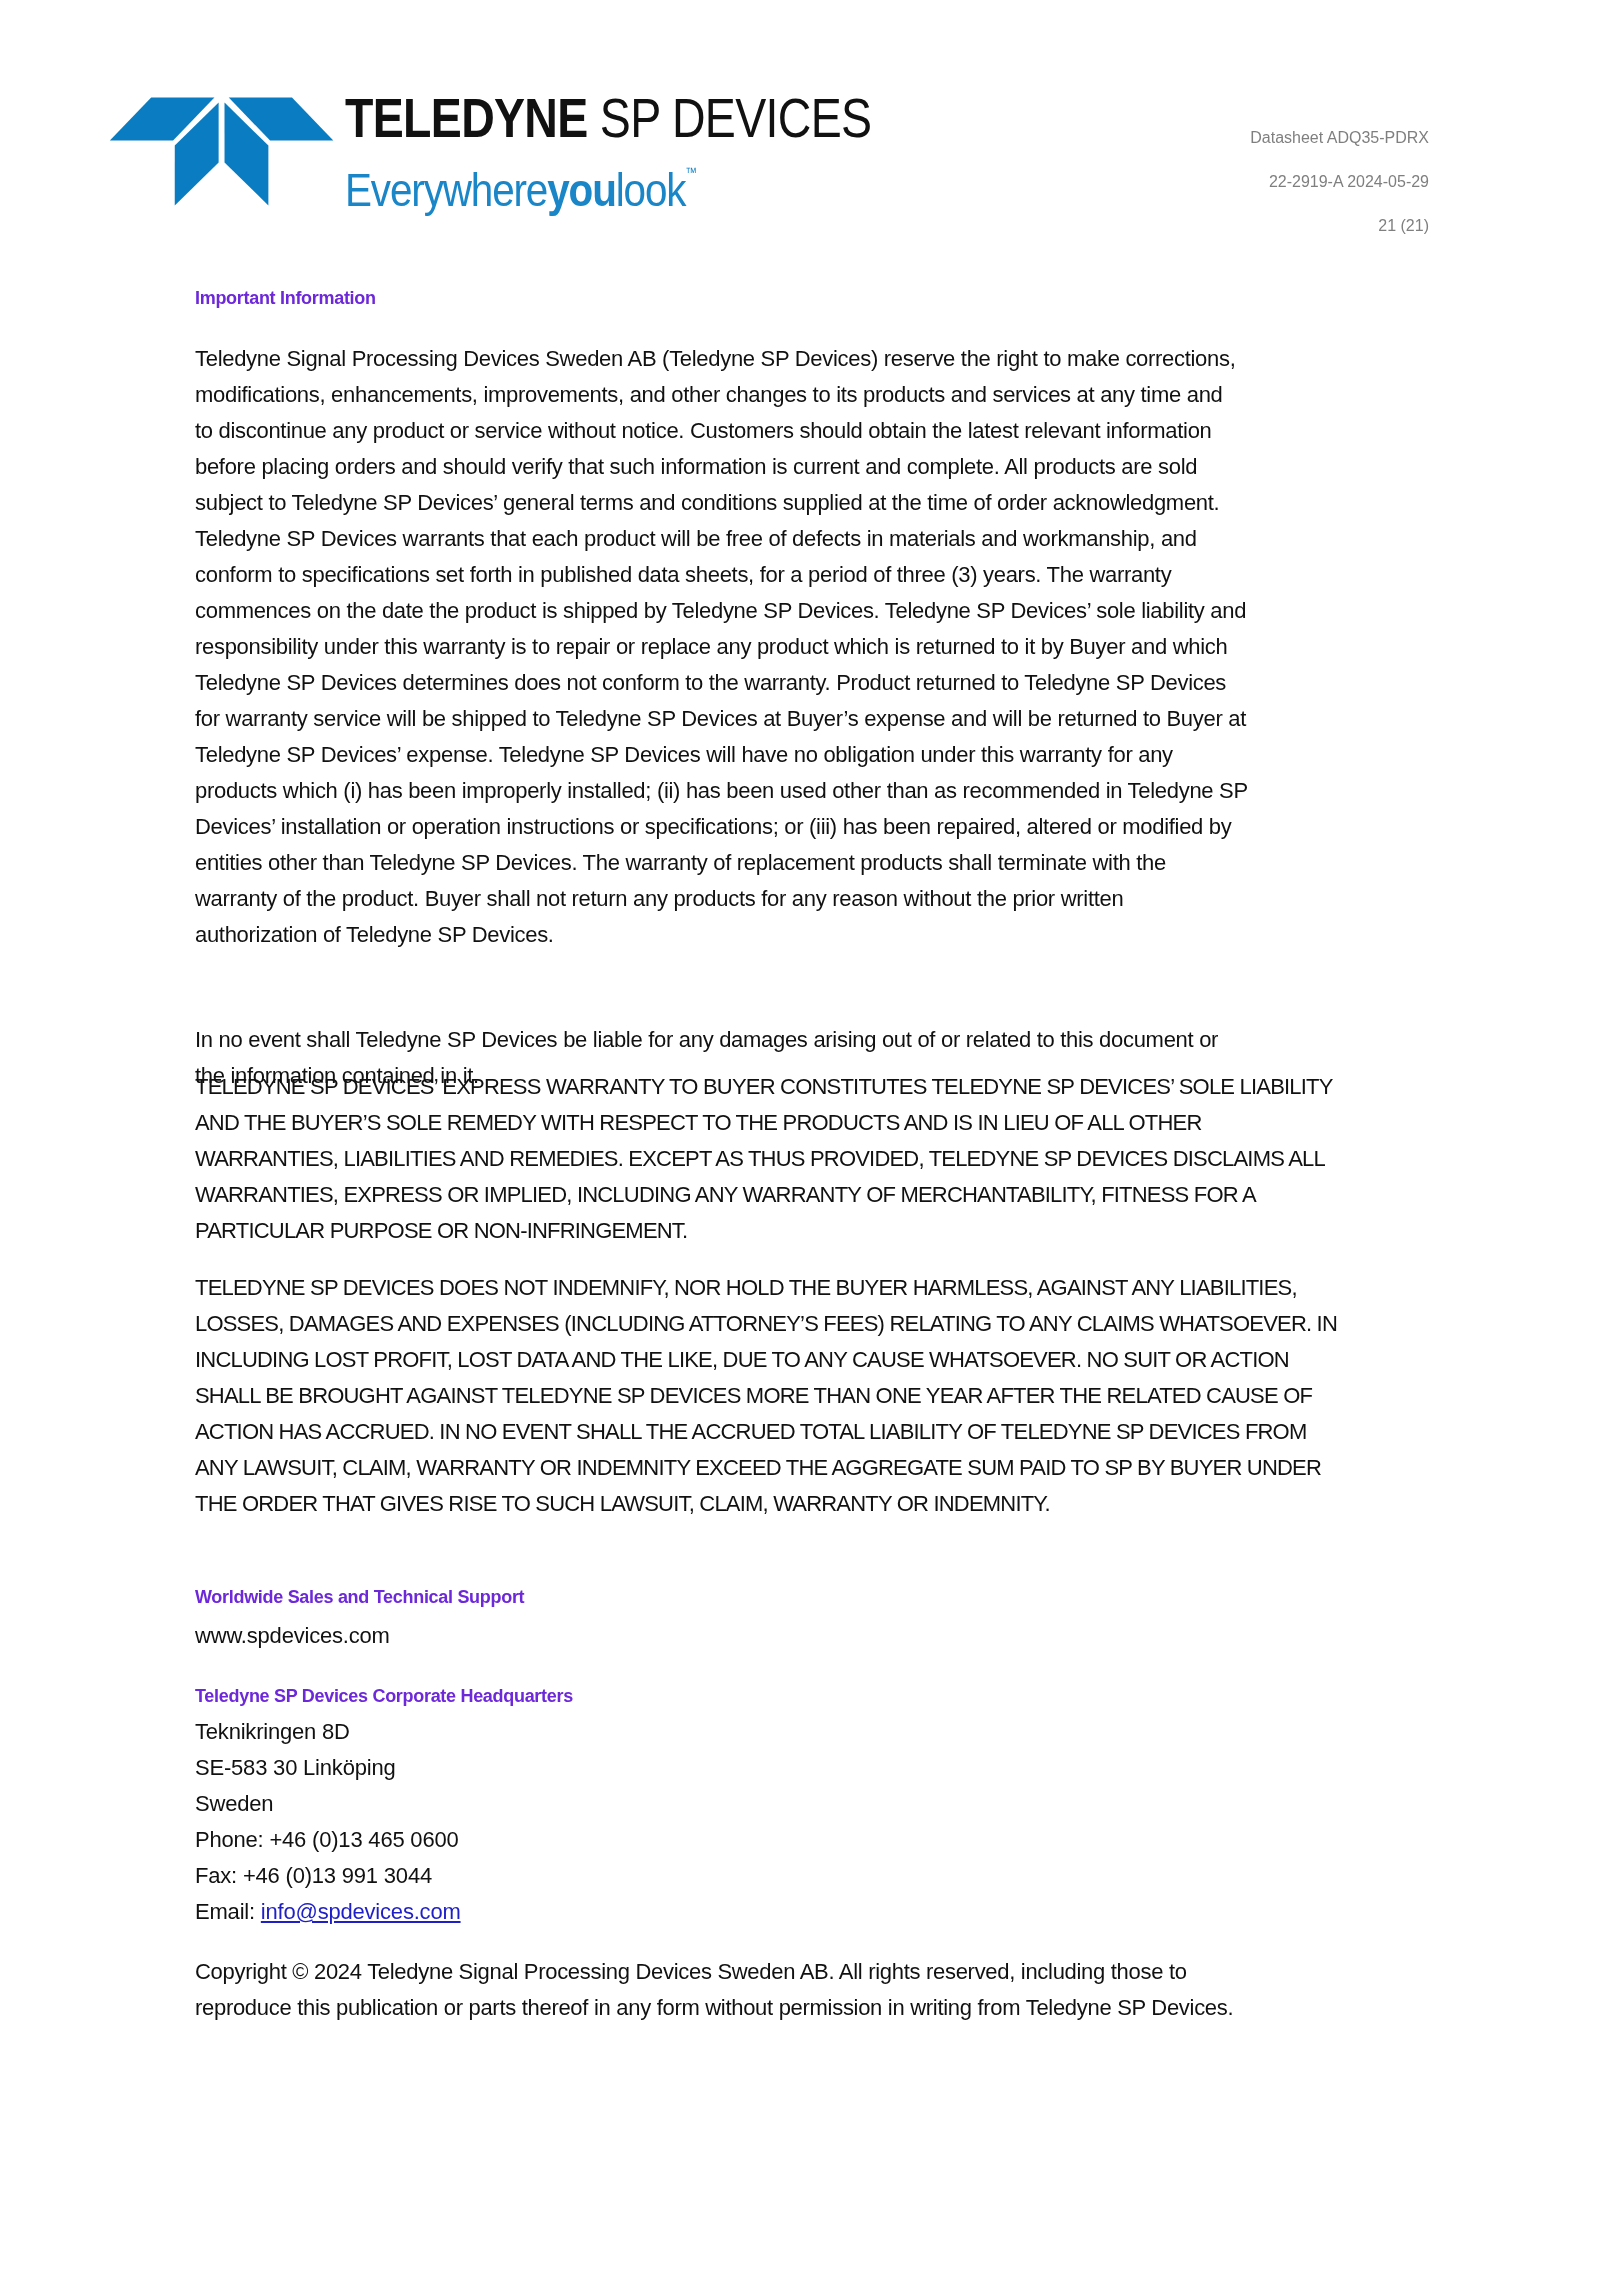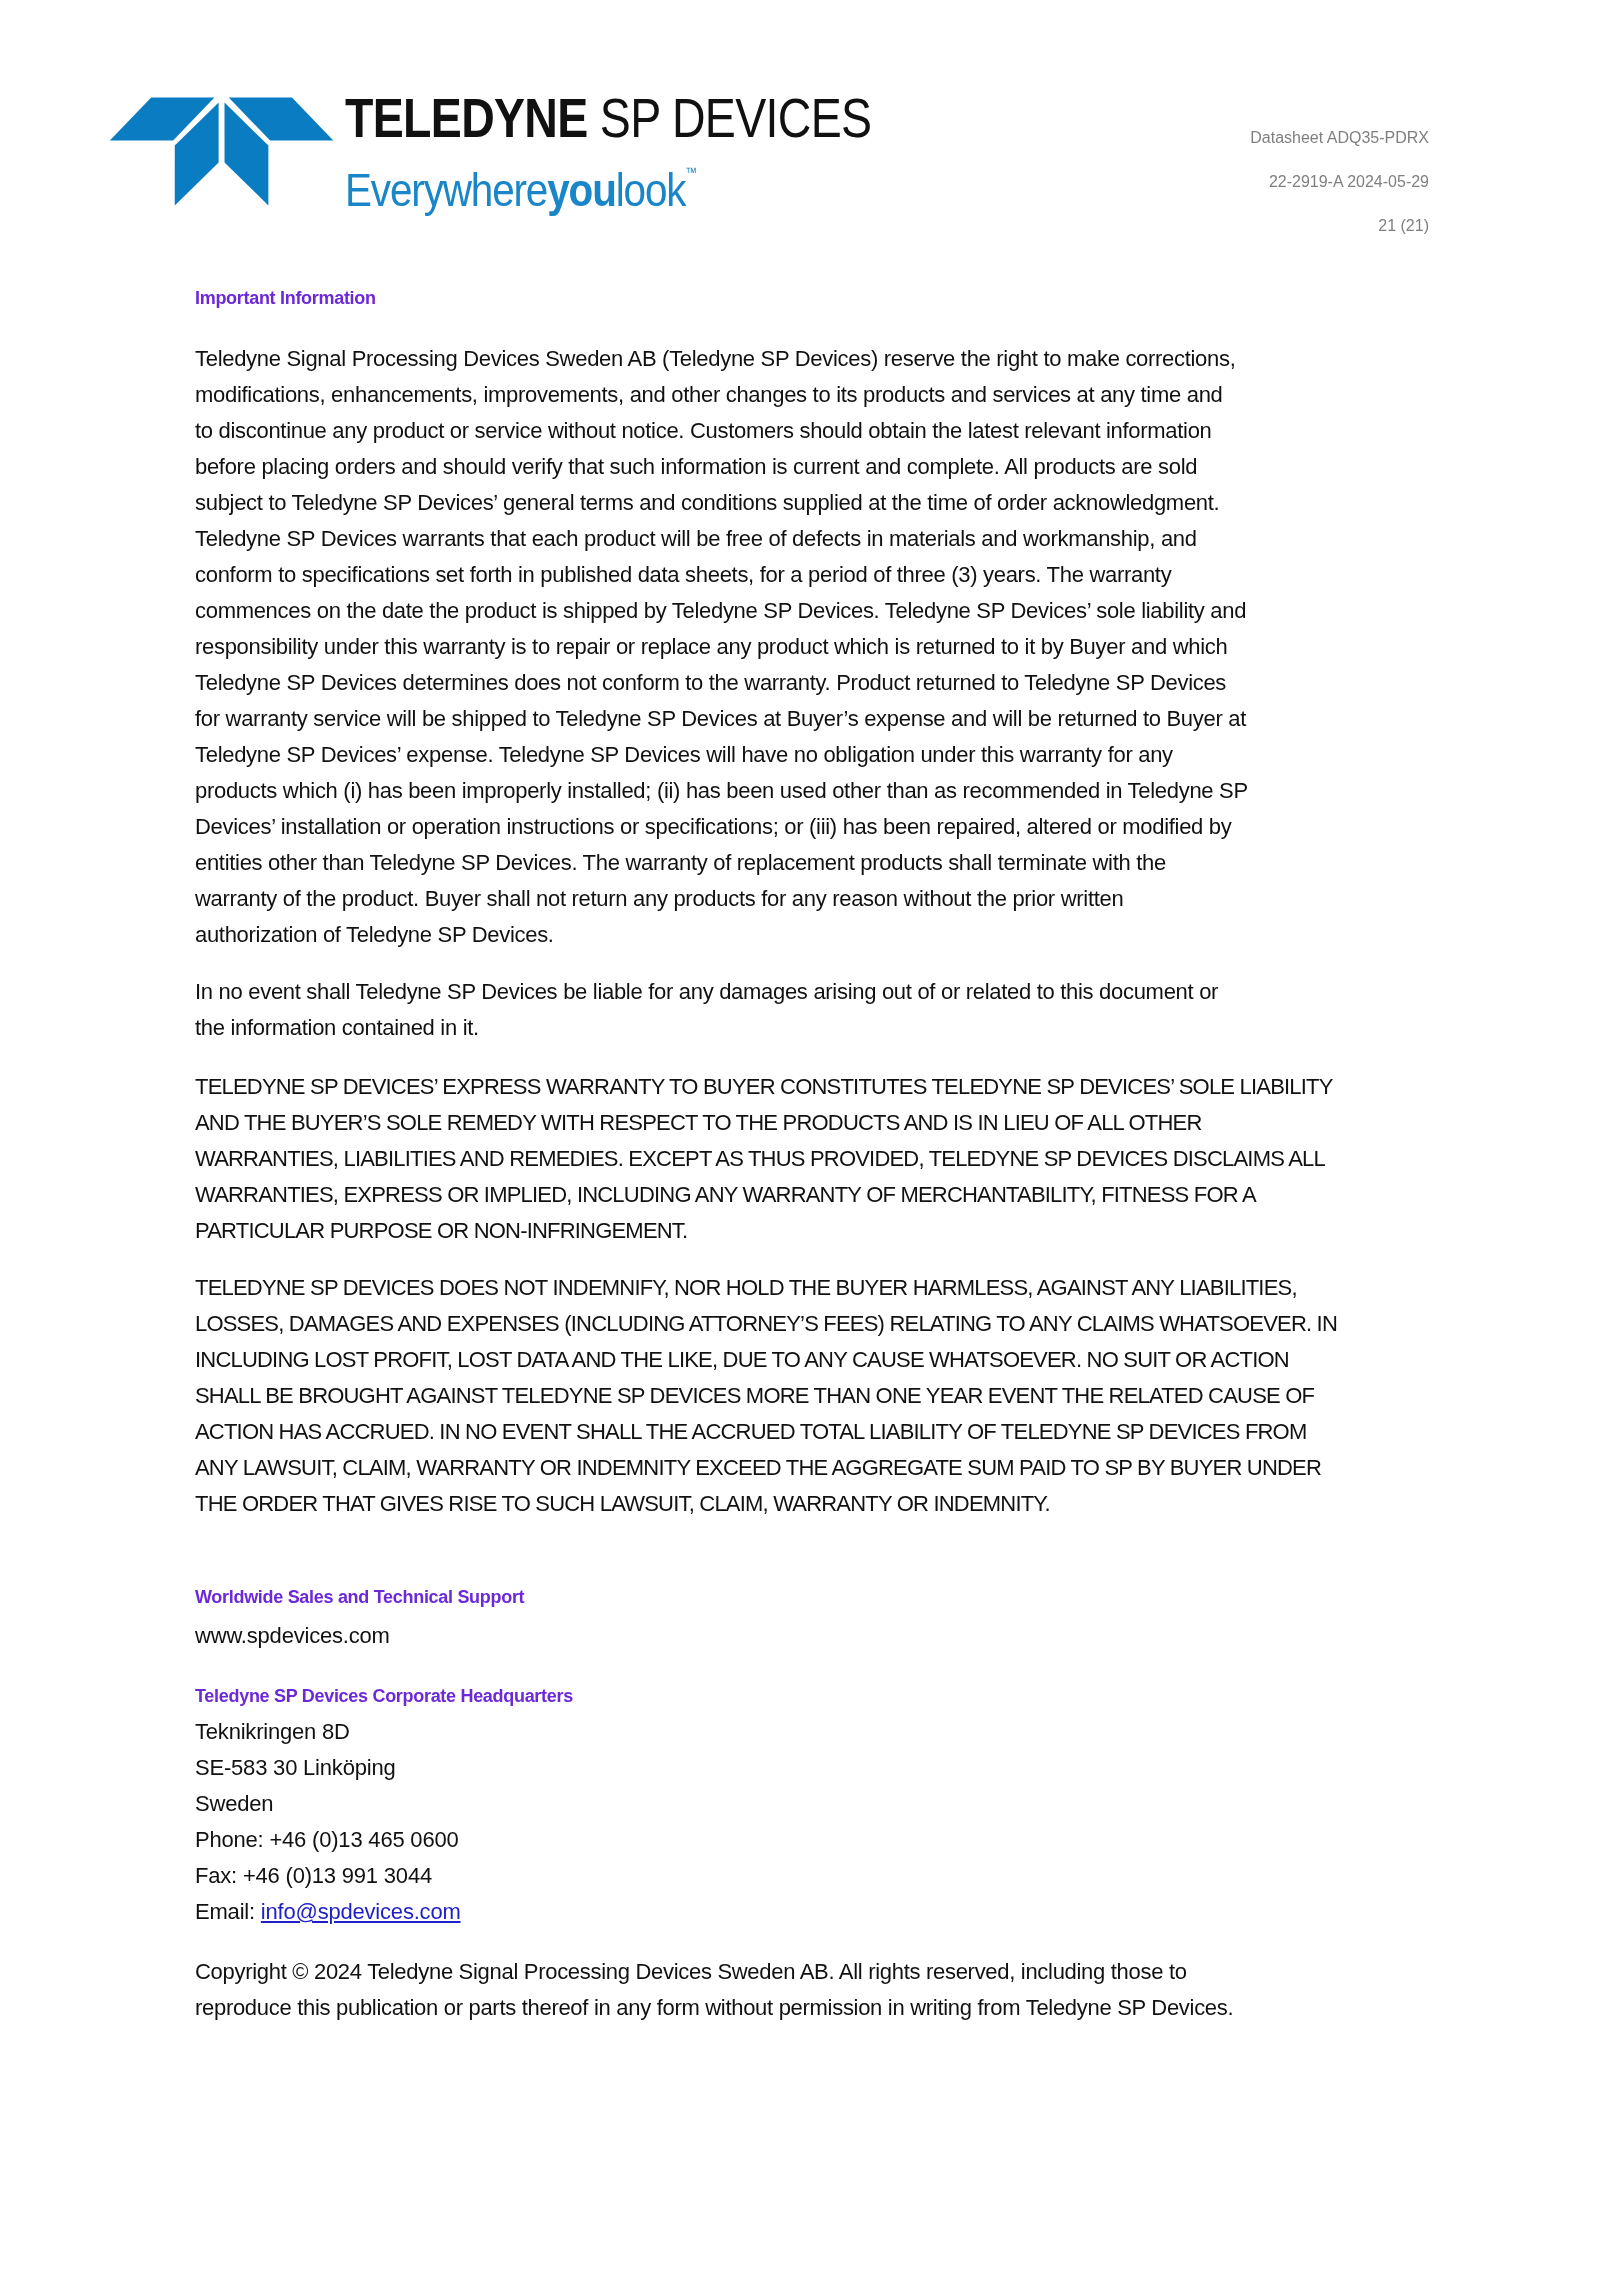--- a/index.html
+++ b/index.html
@@ -73,36 +73,36 @@
     <div class="ln">responsibility under this warranty is to repair or replace any product which is returned to it by Buyer and which</div>
     <div class="ln">Teledyne SP Devices determines does not conform to the warranty. Product returned to Teledyne SP Devices</div>
     <div class="ln">for warranty service will be shipped to Teledyne SP Devices at Buyer’s expense and will be returned to Buyer at</div>
     <div class="ln">Teledyne SP Devices’ expense. Teledyne SP Devices will have no obligation under this warranty for any</div>
     <div class="ln">products which (i) has been improperly installed; (ii) has been used other than as recommended in Teledyne SP</div>
     <div class="ln">Devices’ installation or operation instructions or specifications; or (iii) has been repaired, altered or modified by</div>
     <div class="ln">entities other than Teledyne SP Devices. The warranty of replacement products shall terminate with the</div>
     <div class="ln">warranty of the product. Buyer shall not return any products for any reason without the prior written</div>
     <div class="ln">authorization of Teledyne SP Devices.</div>
   </div>
-<div class="abs para" style="top:974px;">
+<div class="abs para" style="top:1022px;">
     <div class="ln">In no event shall Teledyne SP Devices be liable for any damages arising out of or related to this document or</div>
     <div class="ln">the information contained in it.</div>
   </div>
 <div class="abs para caps" style="top:1069px;">
     <div class="ln">TELEDYNE SP DEVICES’ EXPRESS WARRANTY TO BUYER CONSTITUTES TELEDYNE SP DEVICES’ SOLE LIABILITY</div>
     <div class="ln">AND THE BUYER’S SOLE REMEDY WITH RESPECT TO THE PRODUCTS AND IS IN LIEU OF ALL OTHER</div>
     <div class="ln">WARRANTIES, LIABILITIES AND REMEDIES. EXCEPT AS THUS PROVIDED, TELEDYNE SP DEVICES DISCLAIMS ALL</div>
     <div class="ln">WARRANTIES, EXPRESS OR IMPLIED, INCLUDING ANY WARRANTY OF MERCHANTABILITY, FITNESS FOR A</div>
     <div class="ln">PARTICULAR PURPOSE OR NON-INFRINGEMENT.</div>
   </div>
 <div class="abs para caps" style="top:1270px;">
     <div class="ln">TELEDYNE SP DEVICES DOES NOT INDEMNIFY, NOR HOLD THE BUYER HARMLESS, AGAINST ANY LIABILITIES,</div>
     <div class="ln">LOSSES, DAMAGES AND EXPENSES (INCLUDING ATTORNEY’S FEES) RELATING TO ANY CLAIMS WHATSOEVER. IN</div>
     <div class="ln">INCLUDING LOST PROFIT, LOST DATA AND THE LIKE, DUE TO ANY CAUSE WHATSOEVER. NO SUIT OR ACTION</div>
-    <div class="ln">SHALL BE BROUGHT AGAINST TELEDYNE SP DEVICES MORE THAN ONE YEAR EVENT THE RELATED CAUSE OF</div>
+    <div class="ln">SHALL BE BROUGHT AGAINST TELEDYNE SP DEVICES MORE THAN ONE YEAR AFTER THE RELATED CAUSE OF</div>
     <div class="ln">ACTION HAS ACCRUED. IN NO EVENT SHALL THE ACCRUED TOTAL LIABILITY OF TELEDYNE SP DEVICES FROM</div>
     <div class="ln">ANY LAWSUIT, CLAIM, WARRANTY OR INDEMNITY EXCEED THE AGGREGATE SUM PAID TO SP BY BUYER UNDER</div>
     <div class="ln">THE ORDER THAT GIVES RISE TO SUCH LAWSUIT, CLAIM, WARRANTY OR INDEMNITY.</div>
   </div>
 
 <div class="abs h" style="top:1580px;">Worldwide Sales and Technical Support</div>
 <div class="abs lines" style="left:195px; top:1618px;">
   <div class="ln">www.spdevices.com</div>
 </div>
 

